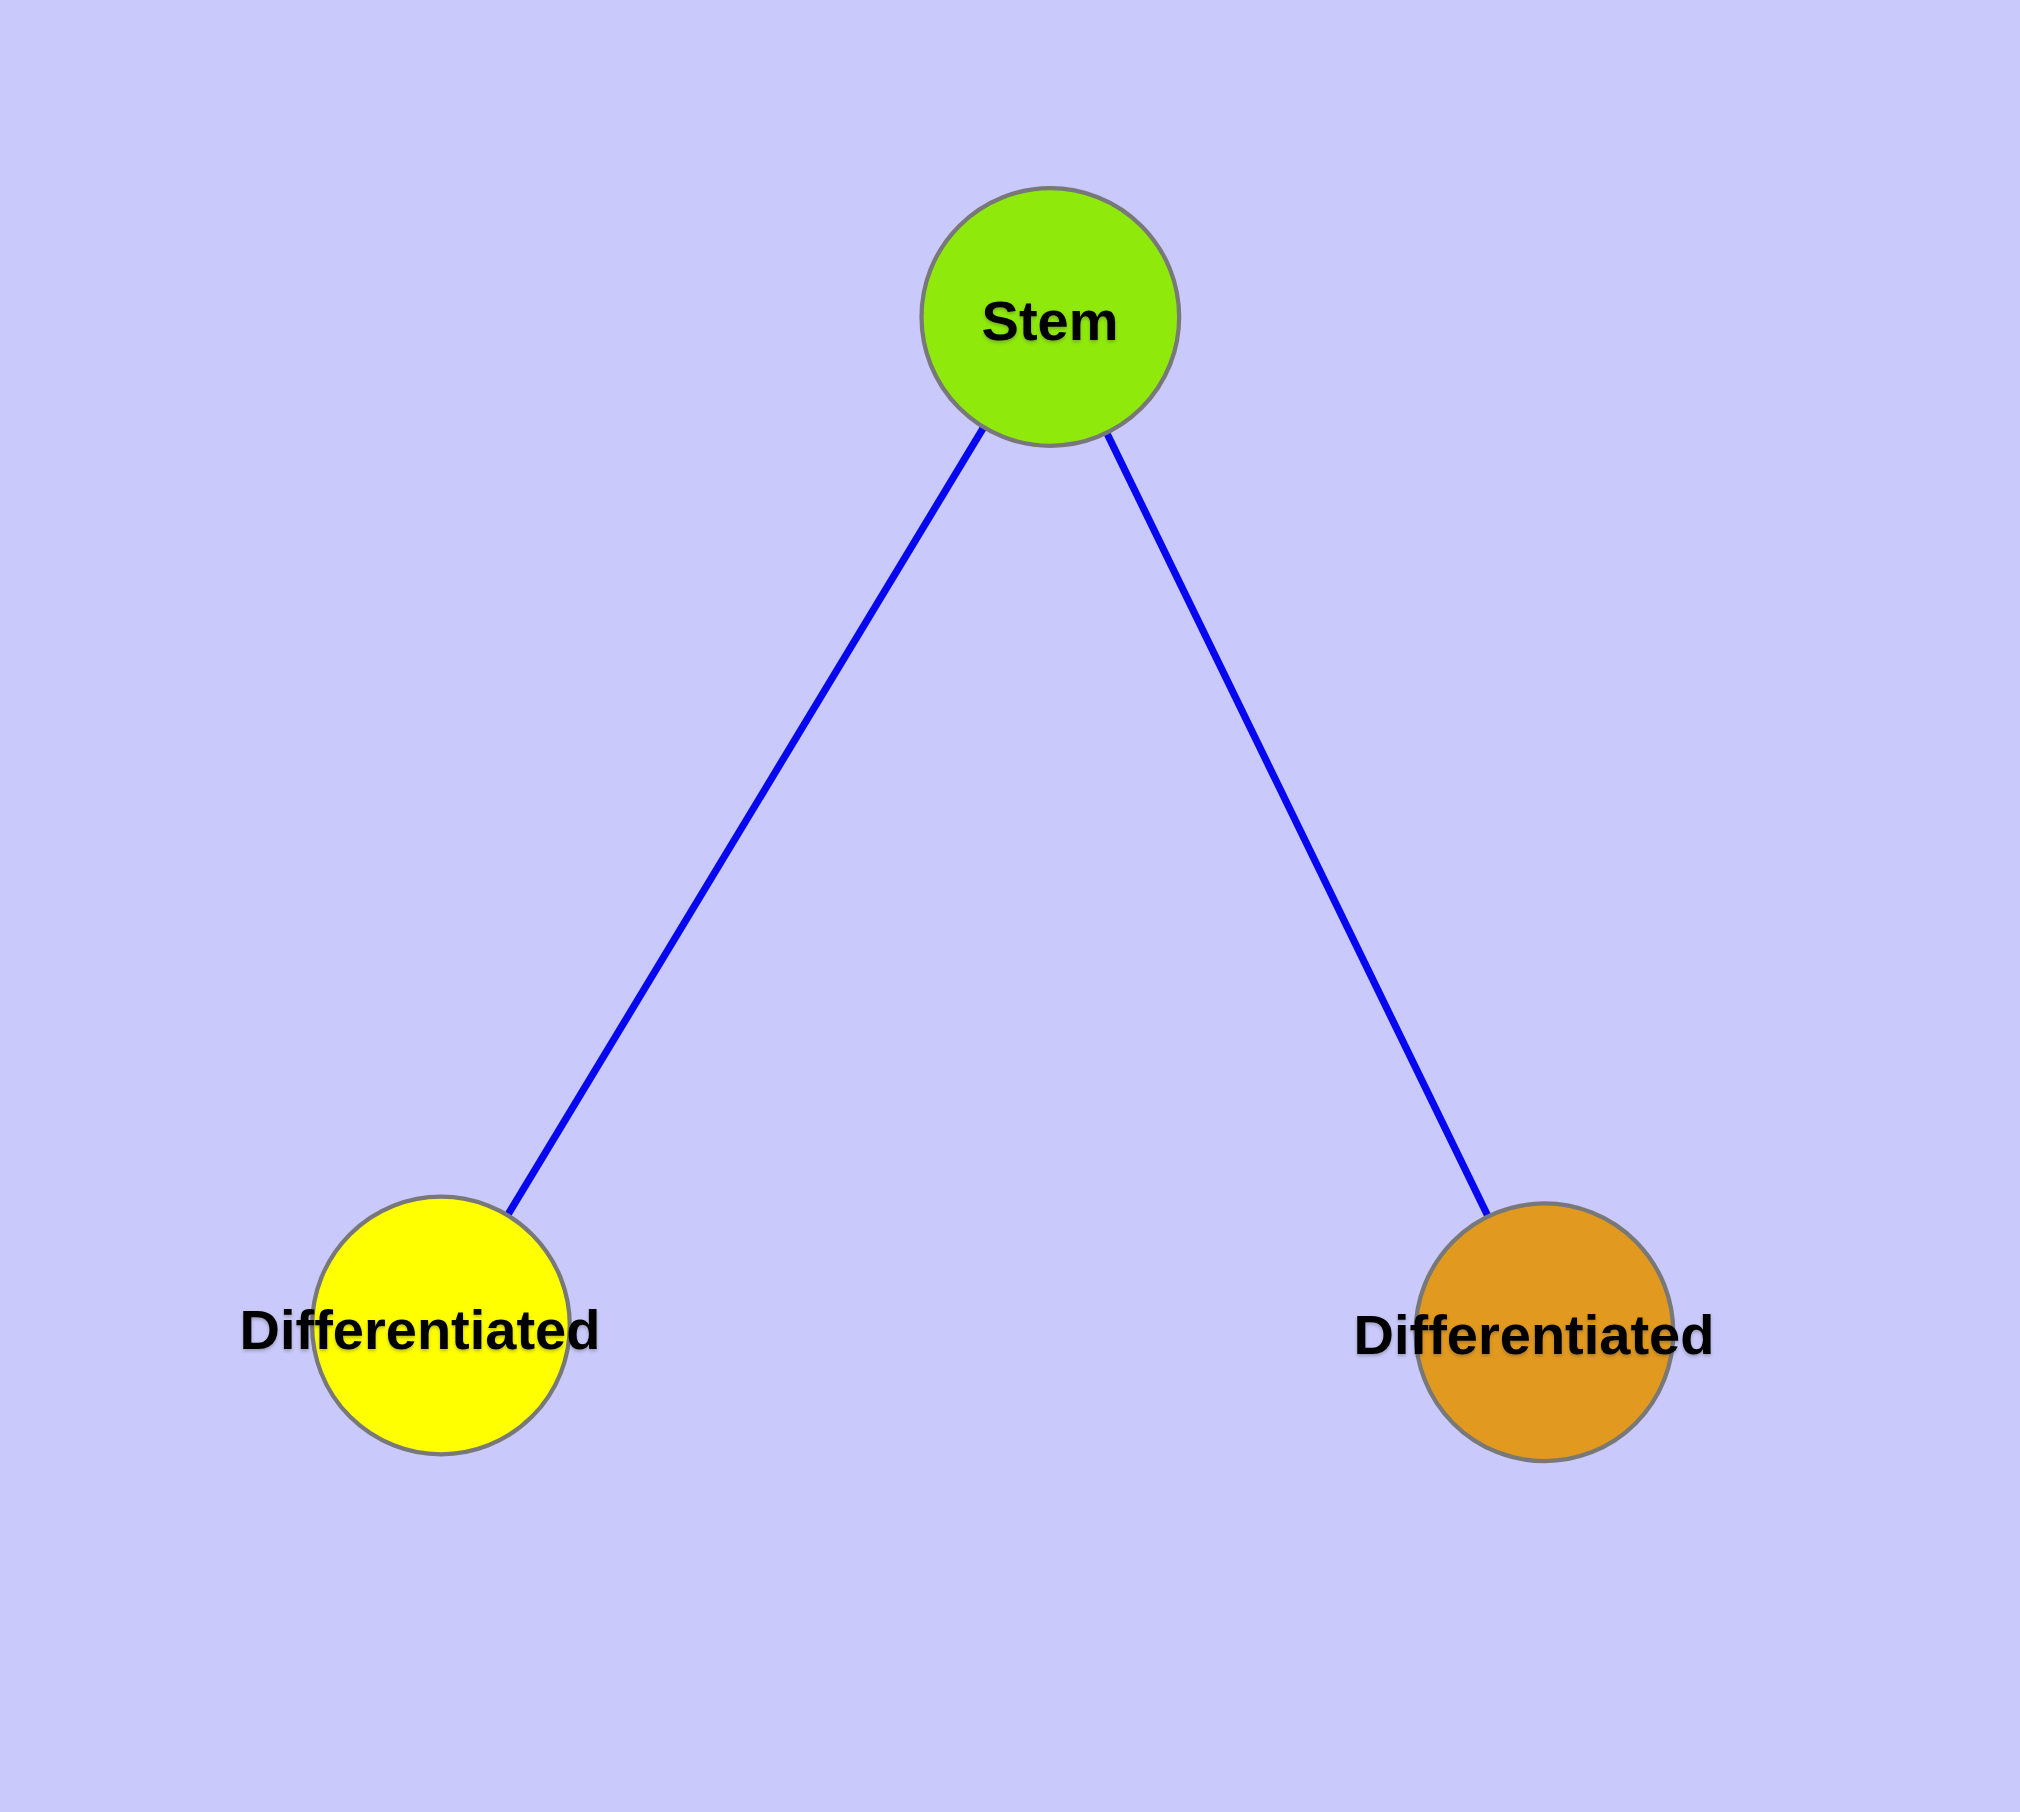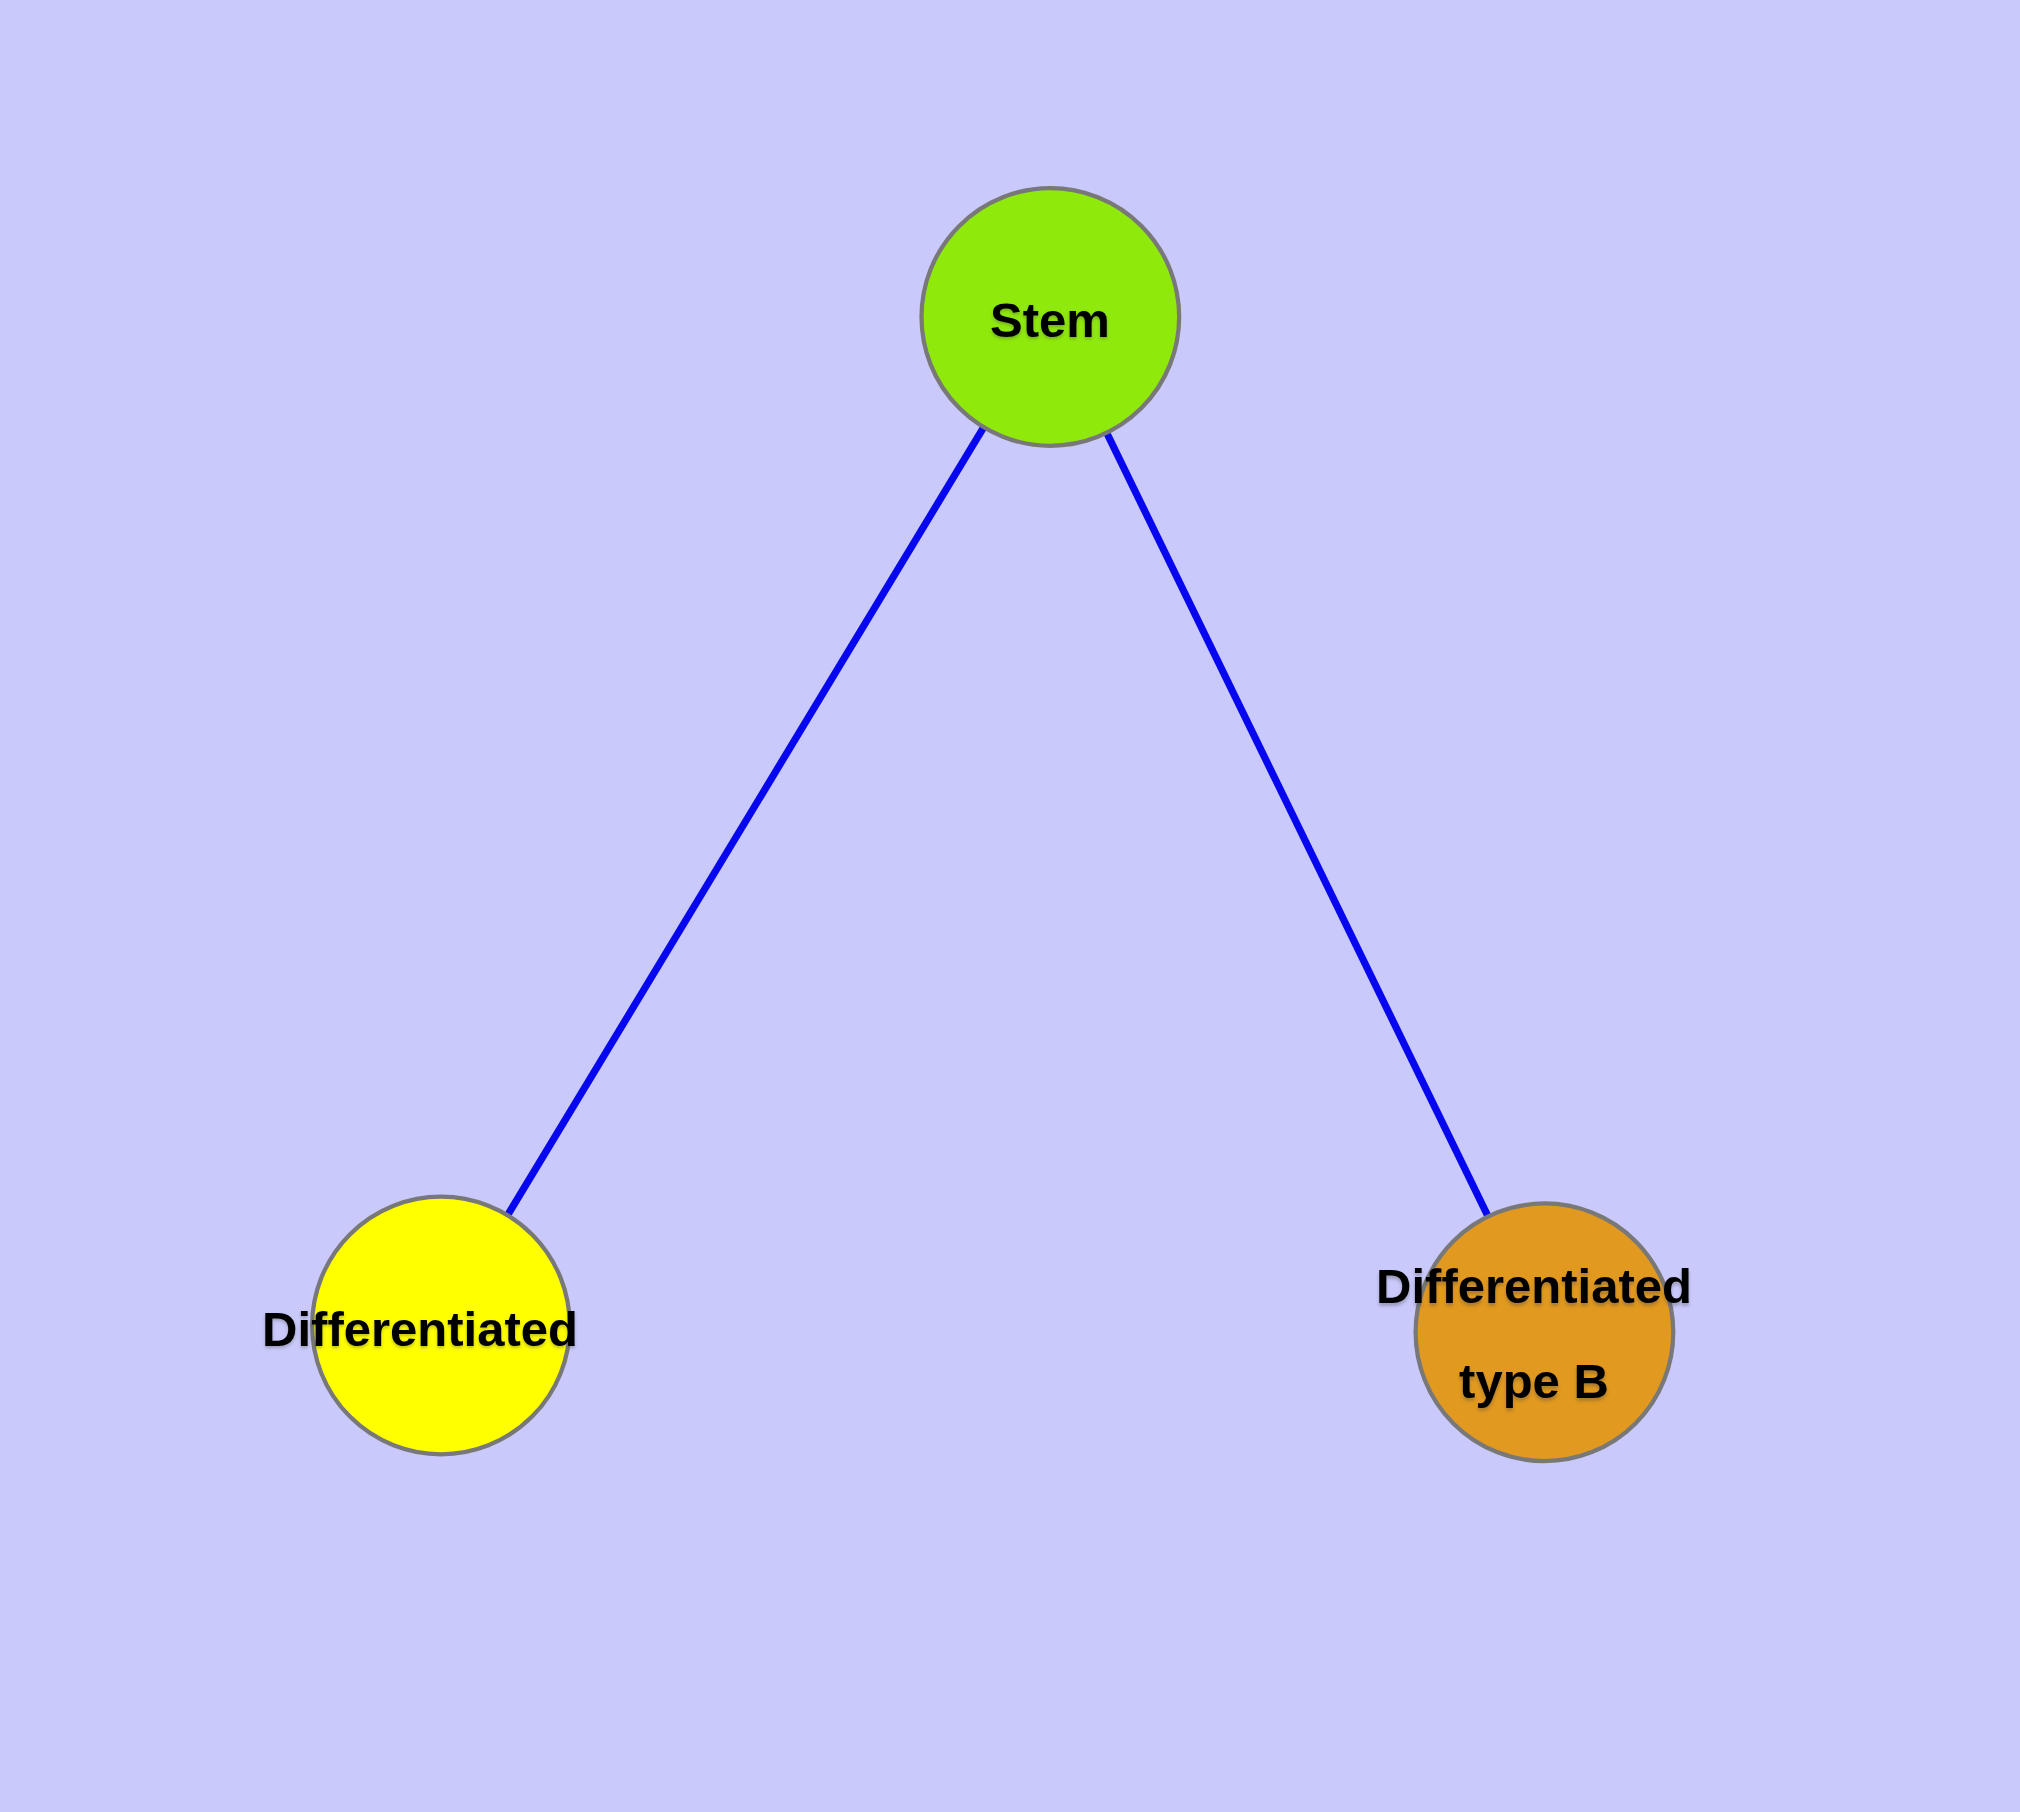--- a/index.html
+++ b/index.html
@@ -27,21 +27,21 @@
     stroke-linecap: butt;
     fill: none;
   }
   .node {
     stroke-width: 5;
   }
   .node-label {
     position: absolute;
     transform: translate(-50%, -50%);
     text-align: center;
-    font-size: 49px;
+    font-size: 56px;
     font-weight: bold;
     line-height: 95px;
     color: #000000;
     white-space: nowrap;
     text-shadow: 0 2.5px 3.4px rgba(70, 70, 70, 0.35);
     letter-spacing: 0;
   }
   .label-stem { left: 1050px; top: 320px; }
   .label-type-a { left: 420px;  top: 1329px; }
   .label-type-b { left: 1534px; top: 1334px; }
@@ -65,17 +65,16 @@
   </svg>
 
   <div class="node-label label-stem" data-bind="diagram.nodes.0.label" data-bind-style="color:diagram.text_color" style="color: rgb(0, 0, 0);">Stem</div>
 
   <div class="node-label label-type-a" data-bind-style="color:diagram.text_color" style="color: rgb(0, 0, 0);">
     <div data-bind="diagram.nodes.1.label_lines.0">Differentiated</div>
   </div>
 
   <div class="node-label label-type-b" data-bind-style="color:diagram.text_color" style="color: rgb(0, 0, 0);">
     <div data-bind="diagram.nodes.2.label_lines.0">Differentiated</div>
-    <div data-bind="diagram.nodes.2.label_lines.1">type B</div>
   </div>
 
 </div>
 
 
 </body></html>

